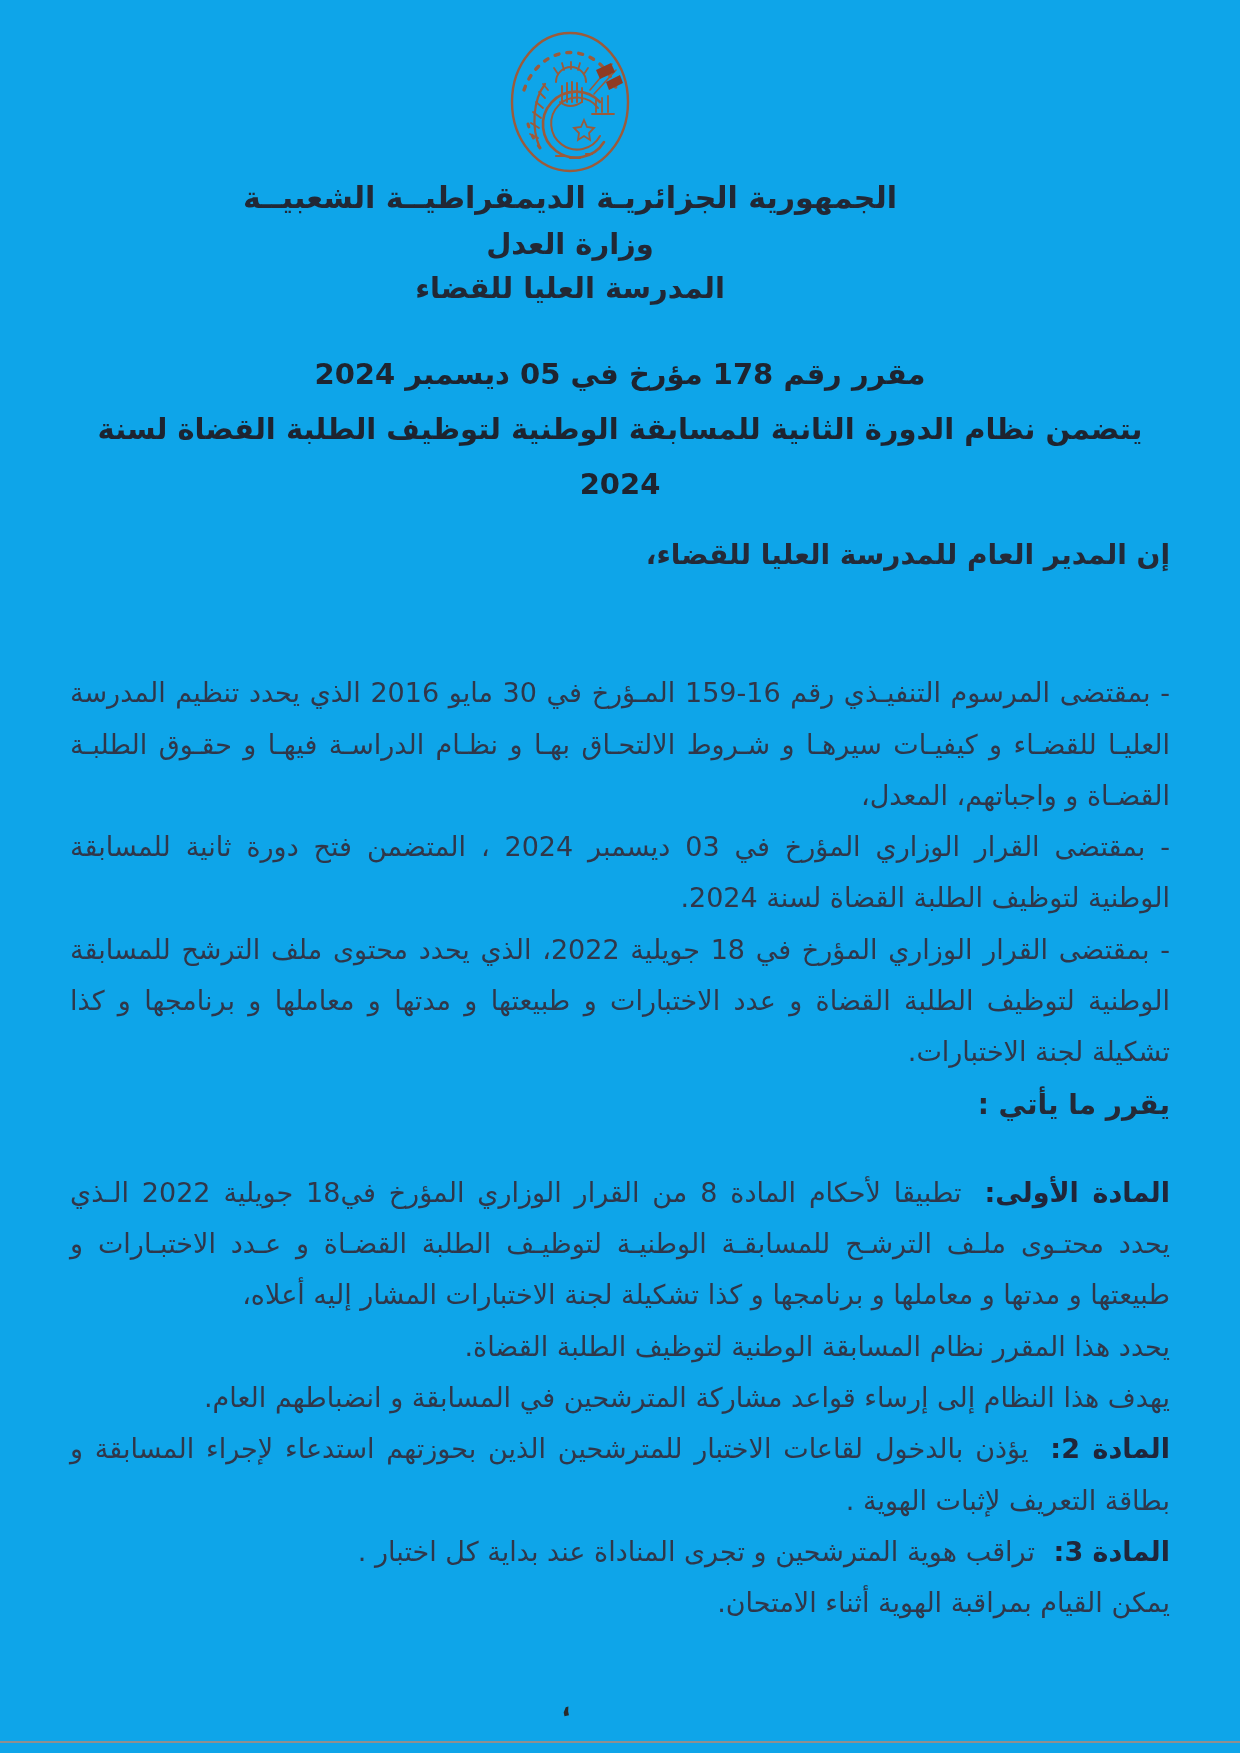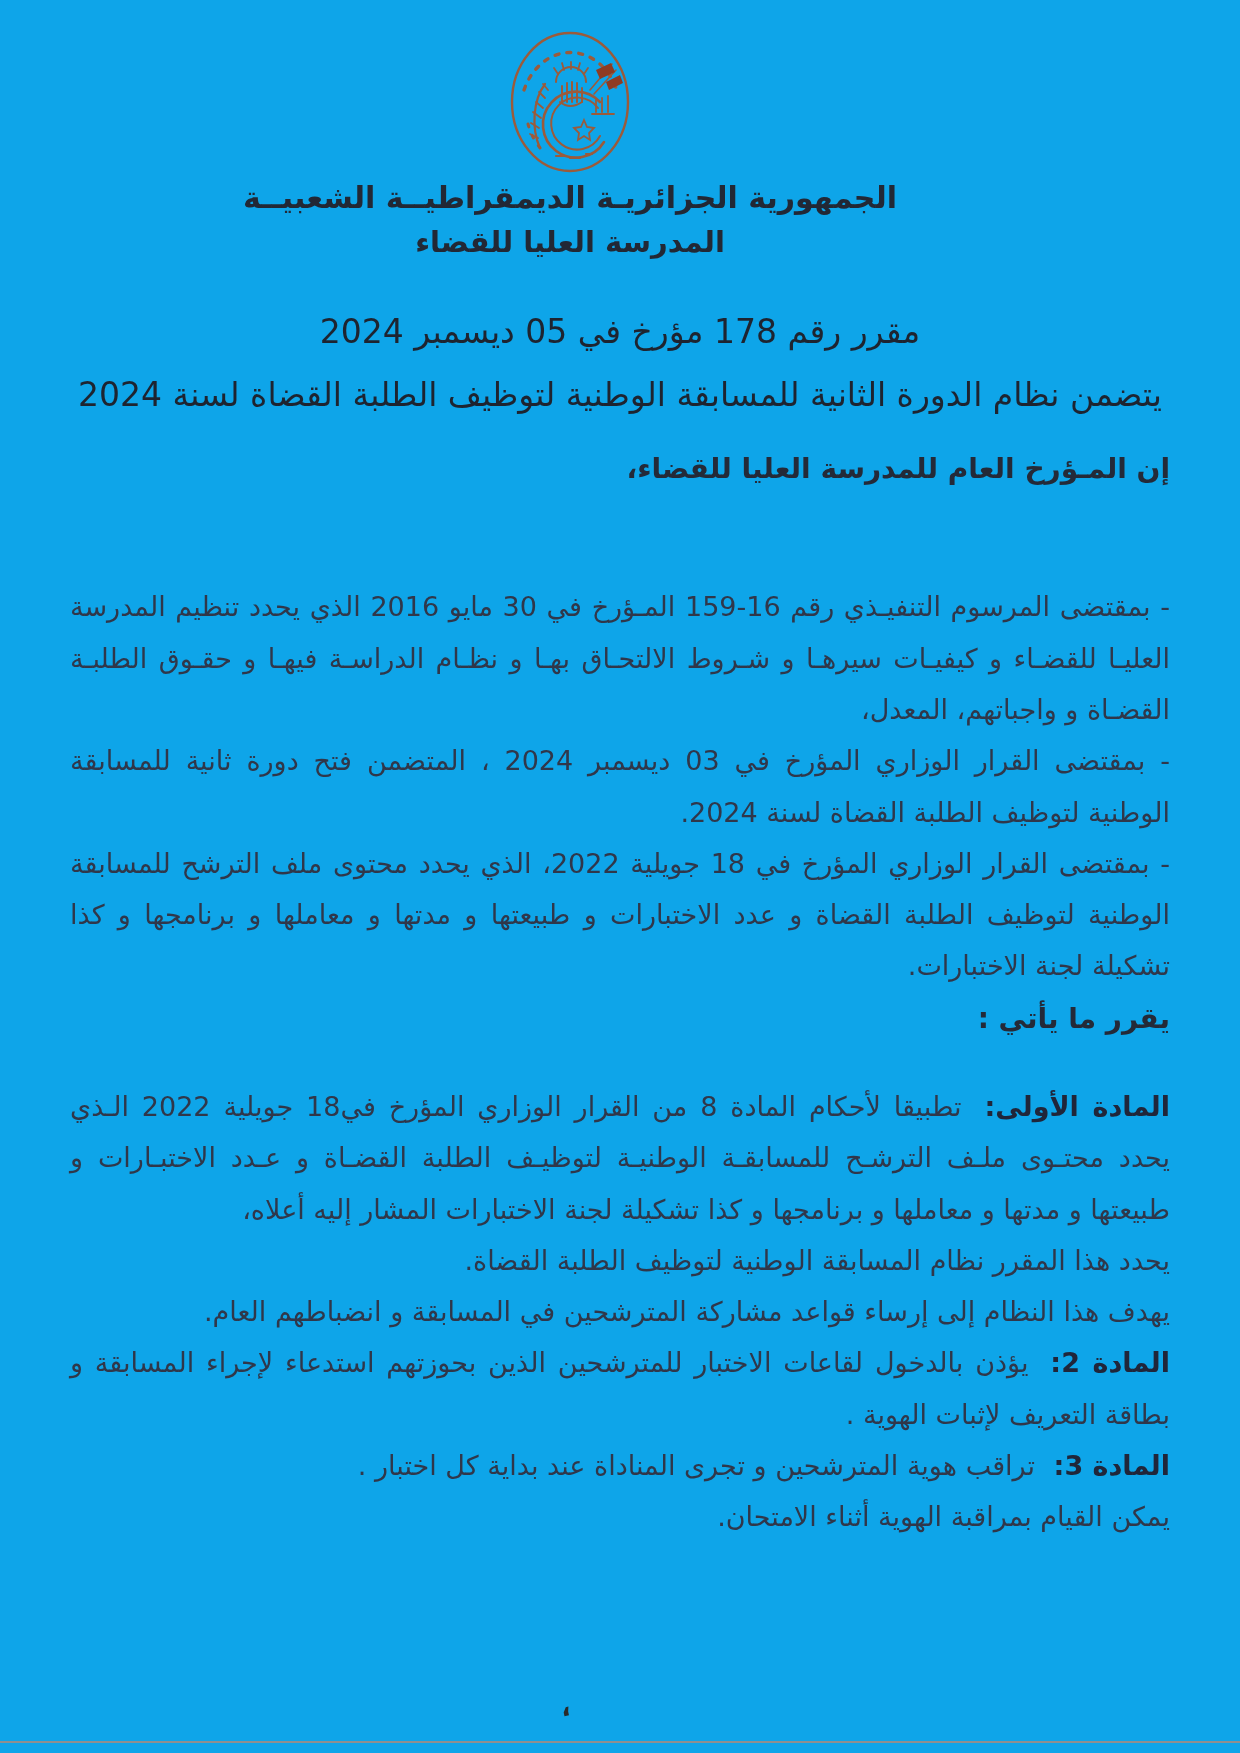--- a/index.html
+++ b/index.html
@@ -21,21 +21,21 @@
   
   .doc-header { text-align: center; transform: translateX(-50px); }
   .emblem-wrap { height: 150px; }
   .h-line { font-weight: 700; color: #222835; }
   .republic { font-size: 30px; margin-top: 2px; letter-spacing: 0.5px; }
   .ministry { font-size: 29px; margin-top: 12px; }
   .school   { font-size: 29px; margin-top: 10px; }
 
   
   .title-block { text-align: center; margin-top: 42px; }
-  .t-line { font-size: 33px; font-weight: 400; color: #1e2430; line-height: 1.9; }
+  .t-line { font-size: 29px; font-weight: 700; color: #1e2430; line-height: 1.9; }
 
   
   .preamble {
     margin: 26px 0 0 0;
     font-size: 28px; font-weight: 700; color: #242a38;
     text-align: right;
   }
 
   
   .visas { margin-top: 96px; }
@@ -101,29 +101,30 @@
 
             <path d="M50,128 h8 M64,130 h10 M80,126 h6" stroke-width="2.2"></path>
           </g>
           <g fill="#8f3b22" stroke="none">
             <path d="M90,42 l15,-7 4,9 -15,7 z"></path>
             <path d="M100,54 l14,-7 3,8 -14,7 z"></path>
           </g>
         </svg>
       </div>
       <div class="h-line republic">الجمهورية الجزائريـة الديمقراطيــة الشعبيــة</div>
+      <div class="h-line ministry">وزارة العدل</div>
       <div class="h-line school">المدرسة العليا للقضاء</div>
     </header>
 
     <section class="title-block">
       <div class="t-line">مقرر رقم 178 مؤرخ في 05 ديسمبر 2024</div>
       <div class="t-line">يتضمن نظام الدورة الثانية للمسابقة الوطنية لتوظيف الطلبة القضاة لسنة 2024</div>
     </section>
 
-    <p class="preamble">إن المـؤرخ العام للمدرسة العليا للقضاء،</p>
+    <p class="preamble">إن المدير العام للمدرسة العليا للقضاء،</p>
 
     <section class="visas">
       <p class="body-p">- بمقتضى المرسوم التنفيـذي رقم 16-159 المـؤرخ في 30 مايو 2016 الذي يحدد تنظيم المدرسة العليـا للقضـاء و كيفيـات سيرهـا و شـروط الالتحـاق بهـا و نظـام الدراسـة فيهـا و حقـوق الطلبـة القضـاة و واجباتهم، المعدل،</p>
       <p class="body-p">- بمقتضى القرار الوزاري المؤرخ في 03 ديسمبر 2024 ، المتضمن فتح دورة ثانية للمسابقة الوطنية لتوظيف الطلبة القضاة لسنة 2024.</p>
       <p class="body-p">- بمقتضى القرار الوزاري المؤرخ في 18 جويلية 2022، الذي يحدد محتوى ملف الترشح للمسابقة الوطنية لتوظيف الطلبة القضاة و عدد الاختبارات و طبيعتها و مدتها و معاملها و برنامجها و كذا تشكيلة لجنة الاختبارات.</p>
       <p class="enacting">يقرر ما يأتي :</p>
     </section>
 
     <section class="articles">
       <p class="body-p">

